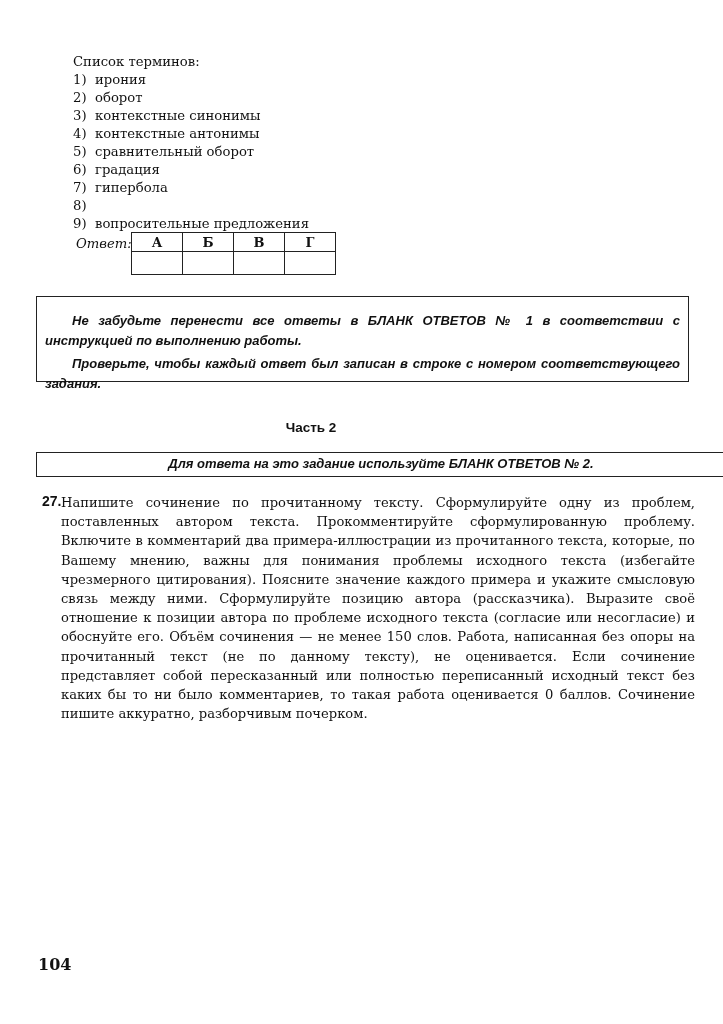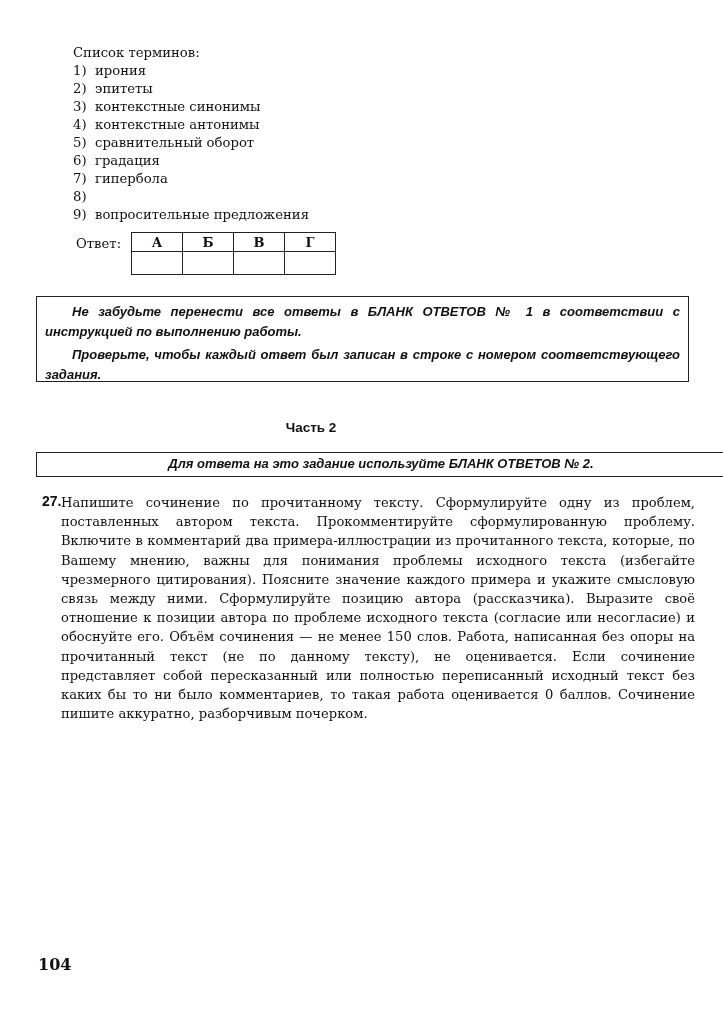--- a/index.html
+++ b/index.html
@@ -1,32 +1,32 @@
 <!DOCTYPE html>
 <html><head>
 <meta charset="utf-8">
 <style>
   html, body { margin: 0; padding: 0; background: #ffffff; }
   body { width: 723px; height: 1024px; position: relative; overflow: hidden; color: #111; }
   .serif { font-family: "DejaVu Serif", "Liberation Serif", serif; }
   .sans { font-family: "Liberation Sans", "DejaVu Sans", sans-serif; }
 
-  #terms { position: absolute; left: 73px; top: 44px; font-size: 13.2px; line-height: 18px; }
+  #terms { position: absolute; left: 73px; top: 53px; font-size: 13.2px; line-height: 18px; }
   #terms .title { margin-bottom: 0; }
   #terms .item { display: flex; }
   #terms .num { width: 22px; }
 
   #answer { position: absolute; left: 76px; top: 232px; display: flex; align-items: flex-start; font-size: 13.2px; }
-  #answer .lbl { margin-top: 4px; width: 55px; }
+  #answer .lbl { margin-top: 4px; width: 55px; font-style: italic; }
   table.ans { border-collapse: collapse; }
   table.ans td { border: 1.2px solid #222; width: 50px; height: 18px; text-align: center; font-weight: bold; padding: 0; font-size: 13px; }
   table.ans tr.blank td { height: 22px; }
 
   .box { position: absolute; border: 1.6px solid #222; box-sizing: border-box; }
-  #notice { left: 36px; top: 296px; width: 653px; height: 86px; padding: 5px 8px 0 8px; font-size: 13px; line-height: 19.5px; font-style: italic; font-weight: bold; text-align: justify; }
+  #notice { left: 36px; top: 296px; width: 653px; height: 86px; padding: 14px 8px 0 8px; font-size: 13px; line-height: 19.5px; font-style: italic; font-weight: bold; text-align: justify; }
   #notice p { margin: 0 0 4px 0; text-indent: 27px; }
 
   #part2 { position: absolute; left: 0; width: 622px; top: 420px; text-align: center; font-size: 13.5px; font-weight: bold; }
   #instr { left: 36px; top: 452px; width: 690px; height: 25px; text-align: center; font-size: 13px; line-height: 22px; font-style: italic; font-weight: bold; }
 
   #task { position: absolute; left: 42px; top: 493px; width: 653px; }
   #task .qnum { position: absolute; left: 0; top: 0; font-size: 14px; font-weight: bold; }
   #task .qtext { margin-left: 19px; font-size: 13.1px; line-height: 19.2px; text-align: justify; }
 
   #pagenum { position: absolute; left: 38px; top: 955px; font-size: 16px; font-weight: bold; }
@@ -35,21 +35,21 @@
 <body>
 
 <div id="terms" class="serif">
   <div class="title">Список терминов:</div>
   <div class="item">
       <span class="num">1)</span>
       <span>ирония</span>
     </div>
   <div class="item">
       <span class="num">2)</span>
-      <span>эпитеты</span>
+      <span>оборот</span>
     </div>
   <div class="item">
       <span class="num">3)</span>
       <span>контекстные синонимы</span>
     </div>
   <div class="item">
       <span class="num">4)</span>
       <span>контекстные антонимы</span>
     </div>
   <div class="item">

